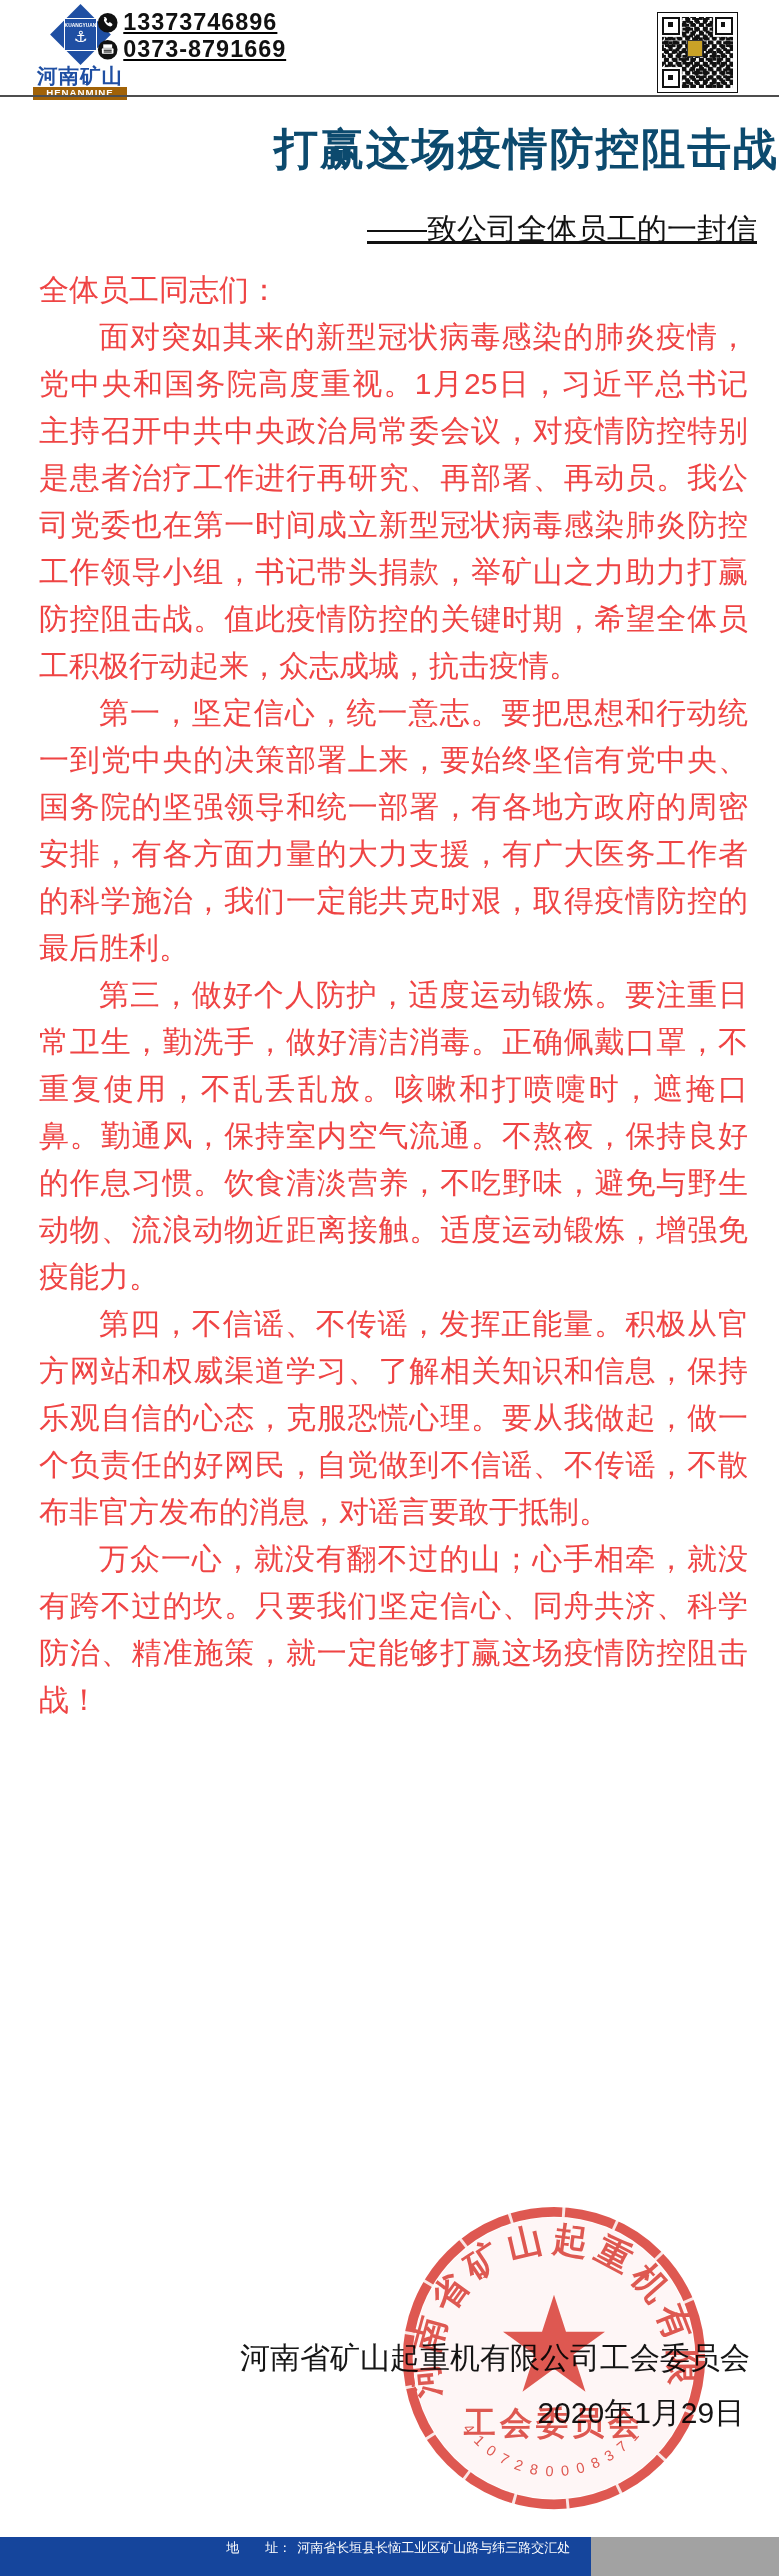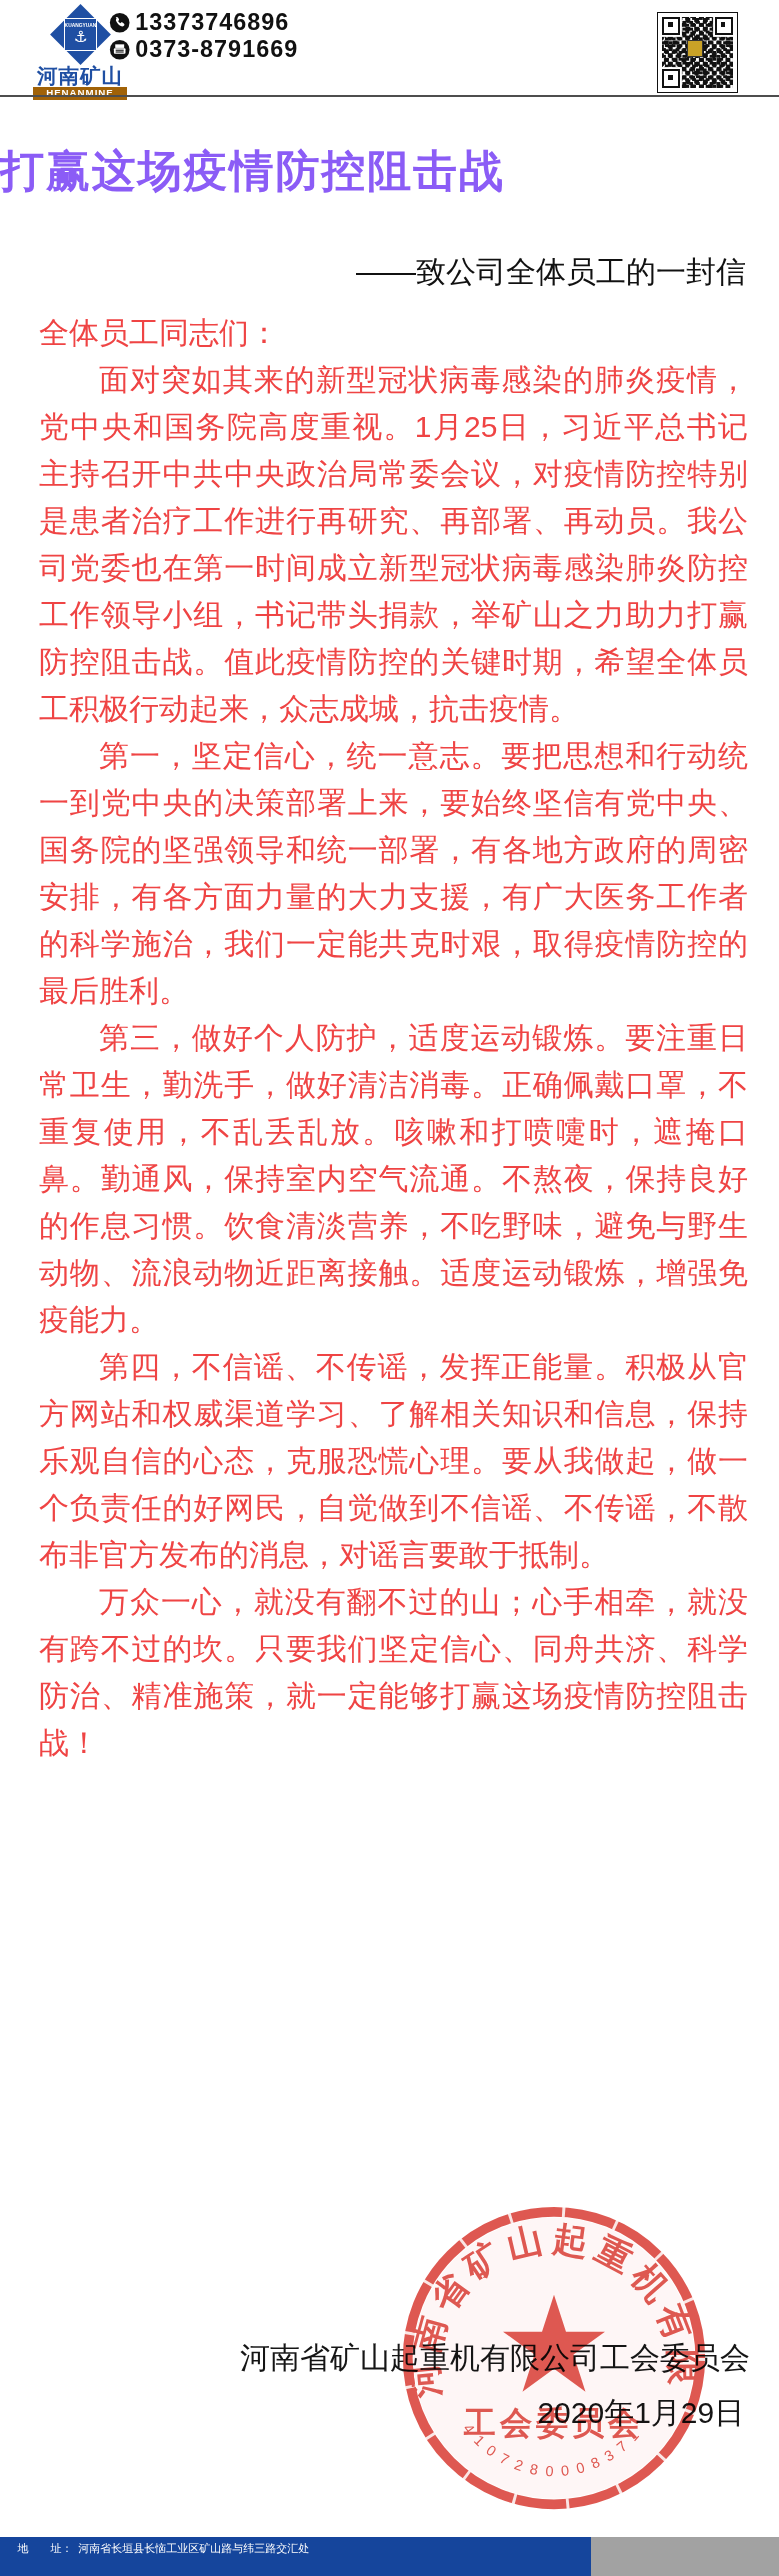--- a/index.html
+++ b/index.html
@@ -12,54 +12,54 @@
   .header-divider { position:absolute; left:0; top:95px; width:779px; height:1.9px; background:#4d4d4d; }
   .logo { position:absolute; left:33px; top:5.8px; width:94px; text-align:center; }
   .diamond-wrap { width:58px; height:58px; margin:0 auto; display:flex; align-items:center; justify-content:center; }
   .diamond { width:43px; height:43px; background:#1f4fa3; transform:rotate(45deg); display:flex; align-items:center; justify-content:center; }
   .diamond-inner { width:33px; height:33px; border:1.9px solid #fff; background:#1f4fa3; display:flex; flex-direction:column; align-items:center; justify-content:center; transform:rotate(-45deg); }
   .diamond-inner .tiny-en { color:#fff; font-size:4.9px; letter-spacing:0; line-height:4.9px; font-weight:bold; }
   .diamond-inner .anchor { color:#fff; font-size:15.6px; line-height:16.6px; }
   .logo-cn { color:#1f4fa3; font-weight:bold; font-size:20.5px; letter-spacing:1px; line-height:21.4px; margin-top:1px; }
   .logo-en-bar { display:block; background:#a16207; color:#fff; font-weight:bold; font-size:9.7px; letter-spacing:1px; line-height:12.7px; margin-top:1px; }
 
-  .contacts { position:absolute; left:109px; top:10.7px; }
+  .contacts { position:absolute; left:97px; top:10.7px;text-decoration:underline; }
   .contact-row { display:flex; align-items:center; margin-bottom:2.9px; height:24px; }
   .contact-icon { width:21.4px; height:21.4px; margin-right:4.9px; flex:0 0 auto; }
   .contact-text { font-size:23.4px; font-weight:bold; color:#111; letter-spacing:1px; font-family:"Liberation Sans","DejaVu Sans",sans-serif; }
 
   .qr { position:absolute; left:657px; top:11.7px; width:81px; height:81px; background:#fff; border:1.9px solid #111; padding:3.9px; }
   .qr-mods { position:relative; width:100%; height:100%;
     background-image:
       repeating-conic-gradient(#111 0 25%, transparent 0 50%),
       repeating-conic-gradient(#111 0 25%, #fff 0 50%);
     background-size: 8.8px 8.8px, 6.8px 6.8px;
     background-position: 1.9px 1px, 0 0; }
   .qr-finder { position:absolute; width:18.5px; height:18.5px; border:2.9px solid #111; background:#fff; box-shadow:0 0 0 1.9px #fff; }
   .qr-finder::after { content:""; position:absolute; left:3.9px; top:3.9px; width:4.9px; height:4.9px; background:#111; }
   .qr-f-tl { left:0; top:0; } .qr-f-tr { right:0; top:0; } .qr-f-bl { left:0; bottom:0; }
   .qr-logo { position:absolute; left:25px; top:23.4px; width:16.6px; height:16.6px; background:#c9a227; border:1.9px solid #333; }
 
   
-  .title { margin-top:48px; text-align:left; font-size:44px; line-height:51px; font-weight:bold; color:#8b5cf6; letter-spacing:1.9px; }
-  .subtitle { margin-top:56px; text-align:right; padding-right:33px; font-size:30px; line-height:39px; color:#111; }
+  .title { margin-top:26px; text-align:right; font-size:44px; line-height:51px; font-weight:bold; color:#0c4a6e; letter-spacing:1.9px; }
+  .subtitle { margin-top:35px; text-align:right; padding-right:22px; font-size:30px; line-height:39px; color:#111;text-decoration:underline; }
   .letter-body { margin:17.5px 31px 0 39px; font-size:30px; line-height:47px; color:#ef4444; text-align:justify; }
   .salutation { text-indent:0; }
   .letter-body p.para { text-indent:2em; }
 
   
   .sign-block { position:absolute; top:2338px; right:29px; text-align:right; font-size:30px; line-height:39px; color:#151515; z-index:2; }
   .sign-block .date-line { margin-top:15.6px; padding-right:5.8px; }
   .seal { position:absolute; left:398px; top:2202px; width:312px; height:312px; z-index:3; mix-blend-mode:multiply; opacity:.92; }
 
   
   .footer { position:absolute; left:0; top:2537px; width:779px; height:39px; background:#15459c; }
   .footer-gray { position:absolute; right:0; top:0; width:188px; height:39px; background:#a2a2a2; }
   .footer-text { padding:2.9px 0 0 17.5px; color:#fff; }
-  .footer-line { font-size:11px; line-height:16.6px; white-space:nowrap; }
+  .footer-line { font-size:13px; line-height:16.6px; white-space:nowrap;text-align:center; }
   .footer-line .lbl { margin-right:5.8px; }
 </style>
 </head>
 <body>
 
 <div class="page">
 
   <div class="header">
     <div class="logo">
       <div class="diamond-wrap">

